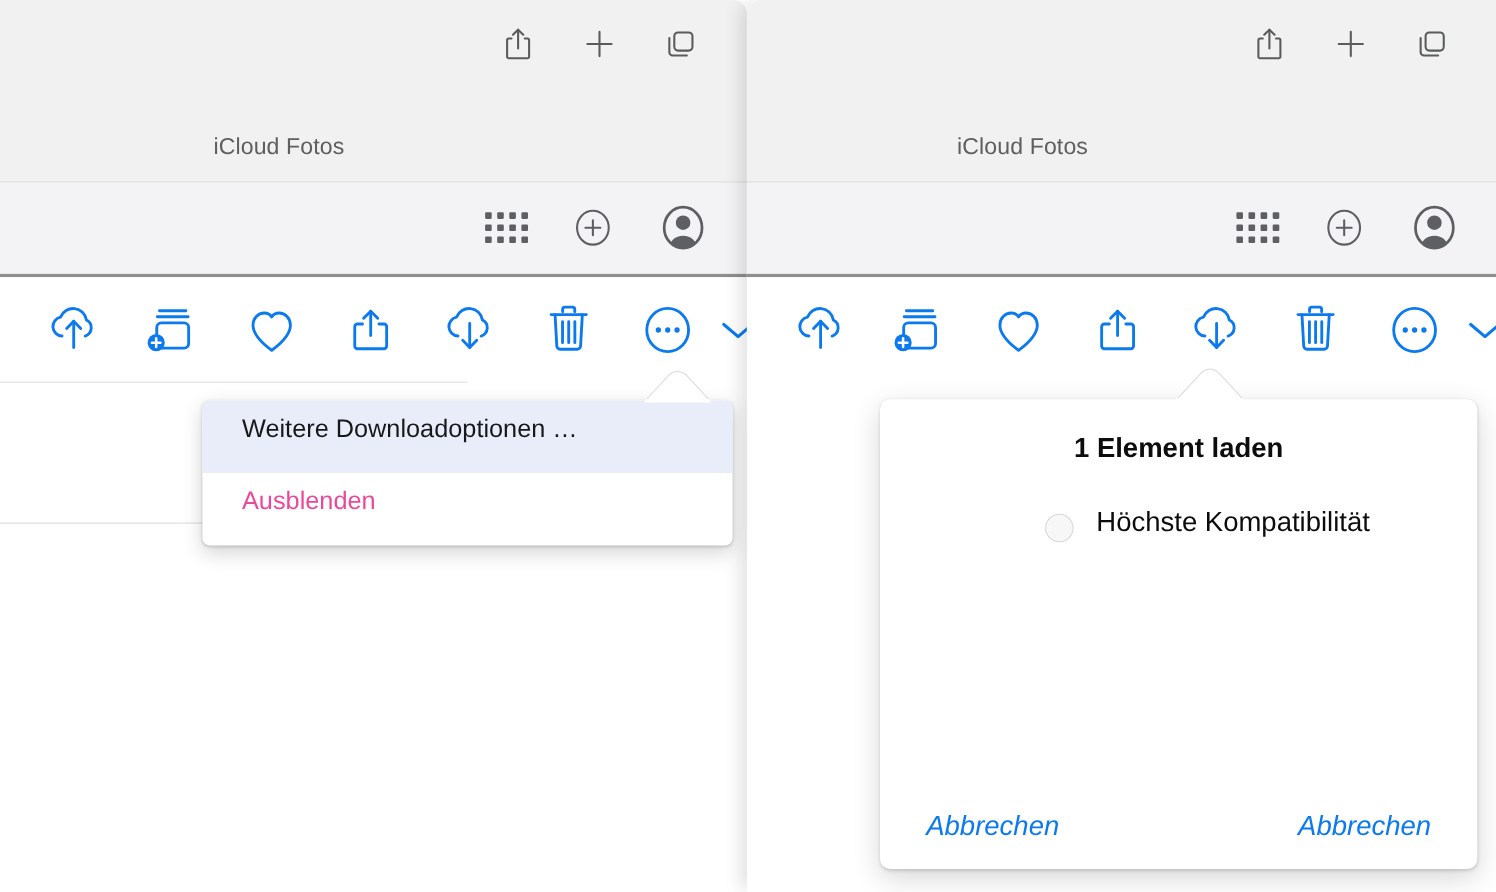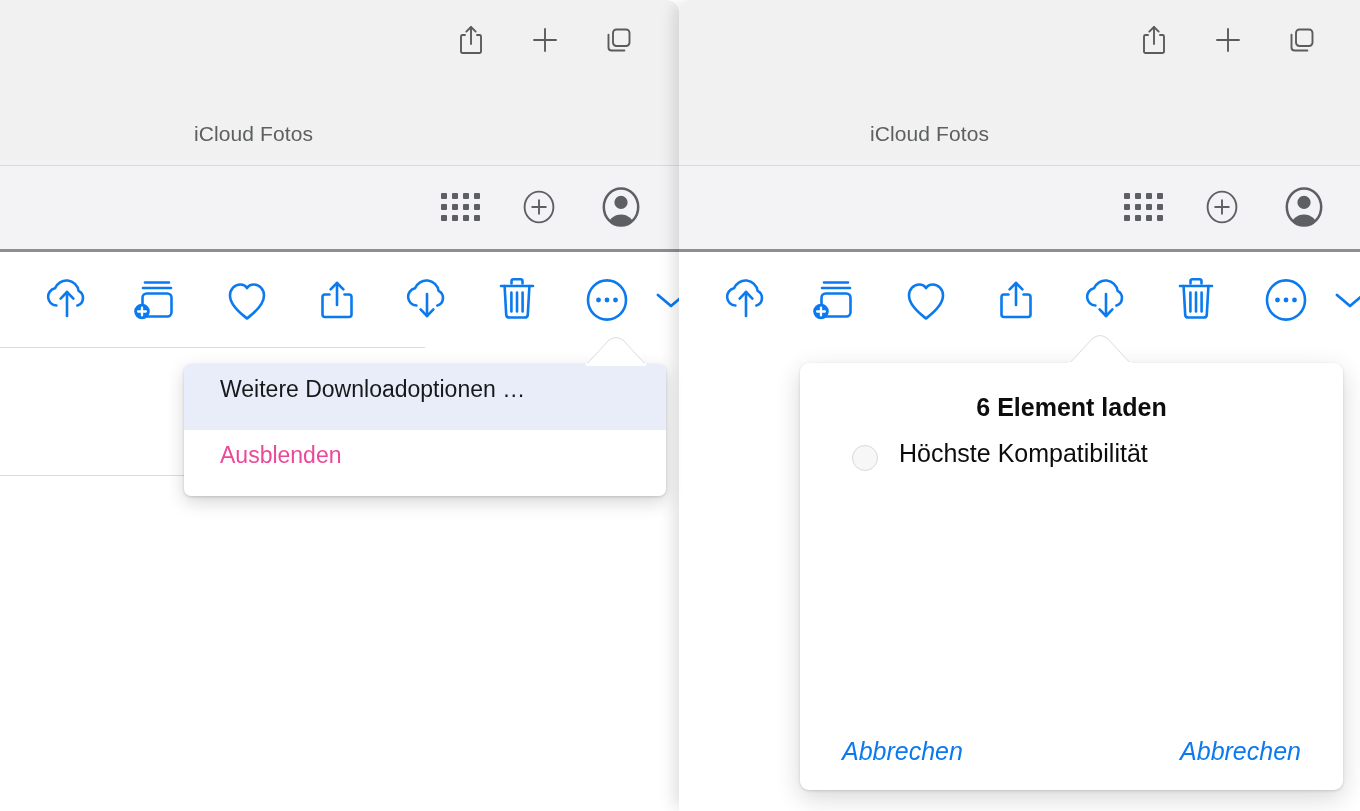--- a/index.html
+++ b/index.html
@@ -74,21 +74,21 @@
     position:absolute;left:800px;top:363px;width:543px;height:427px;
     background:#ffffff;border-radius:9px;
     box-shadow:0 1px 3px rgba(0,0,0,.14),0 8px 26px rgba(0,0,0,.16);
     z-index:40;
   }
   .pop-arrow{position:absolute;left:1069px;top:334px;width:62px;height:31px;z-index:41;}
 
   .pop-title{margin:30px 0 0 0;text-align:center;font-size:25px;font-weight:bold;color:#0d0d0d;}
 
   .radio-row{display:flex;align-items:flex-start;margin:34px 0 0 52px;}
-  .radio-row.second{margin-top:16px;}
+  .radio-row.second{margin-top:38px;justify-content:center;}
   .radio{flex:0 0 auto;width:26px;height:26px;border-radius:50%;margin-top:7px;margin-right:21px;box-sizing:border-box;}
   .radio.on{background:#dfe5ef;border:1px solid #c6cedb;position:relative;}
   .radio.on:after{content:"";position:absolute;left:50%;top:50%;width:9px;height:9px;margin:-4.5px 0 0 -4.5px;border-radius:50%;background:#1c1c1e;}
   .radio.off{background:#f7f7f7;border:1px solid #d8d8d8;}
   .radio-texts{max-width:400px;}
   .radio-label{font-size:25px;color:#0c0c0c;line-height:1.2;}
   .radio-sub{font-size:19px;color:#8a8a8e;line-height:1.32;margin-top:9px;}
   .radio-row.second .radio-sub{margin-left:0;}
 
   .pop-actions{position:absolute;left:0;right:0;bottom:24px;display:flex;justify-content:space-between;padding:0 42px;font-style:italic;}
@@ -381,21 +381,21 @@
     </div>
   </div>
 
   <div class="pop-arrow">
     <svg width="62" height="31" viewBox="0 0 62 31">
       <path d="M0 30 L23 5 Q31 -2 39 5 L62 30 Z" fill="#ffffff" stroke="#dddddd" stroke-width="1"></path>
       <rect x="0" y="28" width="62" height="4" fill="#ffffff"></rect>
     </svg>
   </div>
   <div class="popover">
-    <div class="pop-title">6 Element laden</div>
+    <div class="pop-title">1 Element laden</div>
 
 
     <div class="radio-row second">
       <span class="radio off"></span>
       <span class="radio-texts">
         <div class="radio-label">Höchste Kompatibilität</div>
       </span>
     </div>
 
     <div class="pop-actions">

